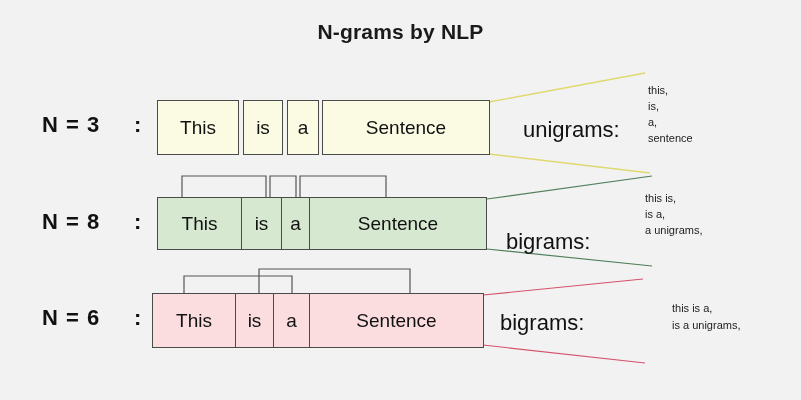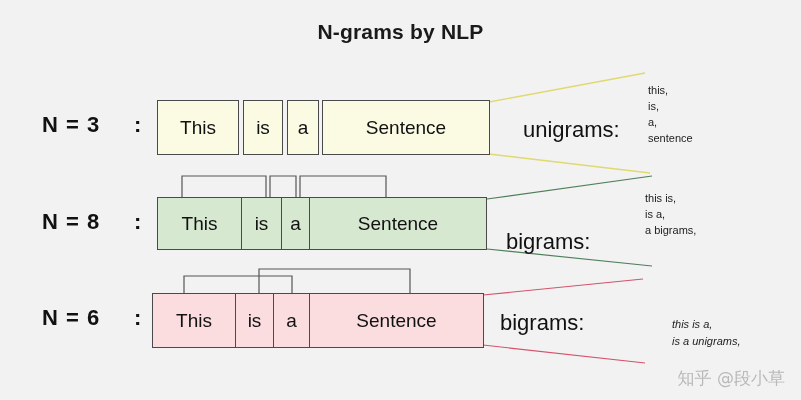--- a/index.html
+++ b/index.html
@@ -150,41 +150,40 @@
       <polyline points="182,197 182,176 266,176 266,197" fill="none" stroke="#555" stroke-width="1.2"></polyline>
       <polyline points="270,197 270,176 296,176 296,197" fill="none" stroke="#555" stroke-width="1.2"></polyline>
       <polyline points="300,197 300,176 386,176 386,197" fill="none" stroke="#555" stroke-width="1.2"></polyline>
     </svg>
 
     <div class="gramlabel" style="left:506px; top:229px;">bigrams:</div>
 
     <div class="gramlist" style="left:645px; top:190px;">
       <div>this is,</div>
       <div>is a,</div>
-      <div>a bigrams,</div>
+      <div>a unigrams,</div>
     </div>
   </div>
 
   <div class="row3">
     <div class="nlabel" style="left:42px; top:305px;">N = 6</div>
     <div class="ncolon" style="left:134px; top:305px;">:</div>
 
     <div class="wordbox" style="left:152px; top:293px; width:84px; height:55px;">This</div>
     <div class="wordbox" style="left:235px; top:293px; width:39px; height:55px;">is</div>
     <div class="wordbox" style="left:273px; top:293px; width:37px; height:55px;">a</div>
     <div class="wordbox" style="left:309px; top:293px; width:175px; height:55px;">Sentence</div>
 
     <svg class="layer-svg" viewBox="0 0 801 400">
       <polyline points="184,293 184,276 292,276 292,293" fill="none" stroke="#555" stroke-width="1.2"></polyline>
       <polyline points="259,293 259,269 410,269 410,293" fill="none" stroke="#555" stroke-width="1.2"></polyline>
     </svg>
 
     <div class="gramlabel" style="left:500px; top:310px;">bigrams:</div>
 
-    <div class="gramlist small" style="left:672px; top:316px;font-style:italic;">
+    <div class="gramlist small" style="left:672px; top:300px;">
       <div>this is a,</div>
       <div>is a unigrams,</div>
     </div>
   </div>
 
-  <div class="watermark">知乎 @段小草</div>
 
 </div>
 
 </body></html>

